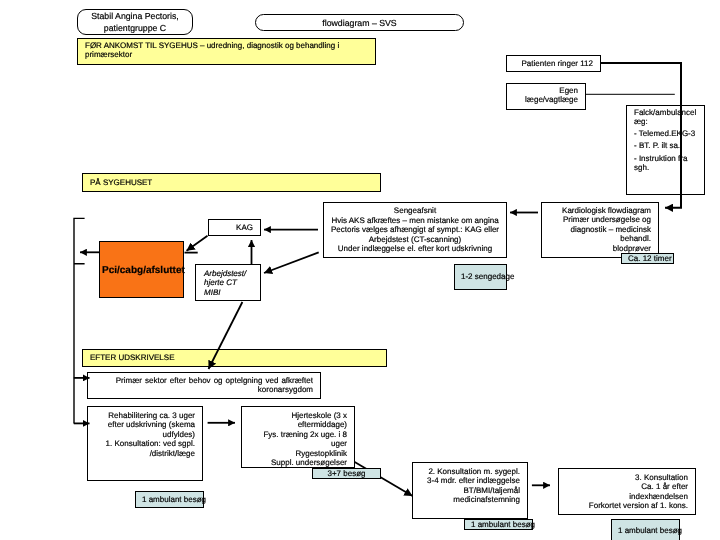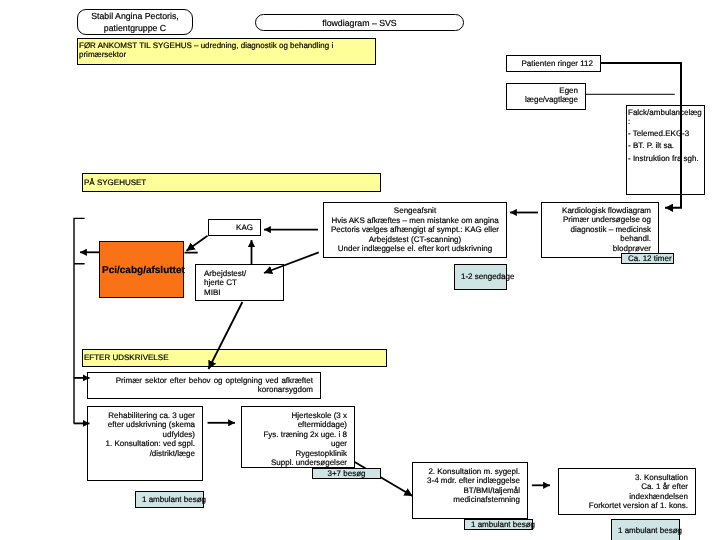--- a/index.html
+++ b/index.html
@@ -5,21 +5,21 @@
 <style>
   html,body{margin:0;padding:0;background:#fff;}
   body{width:720px;height:540px;overflow:hidden;
        font-family:"Liberation Sans",sans-serif;
        -webkit-font-smoothing:antialiased;text-rendering:geometricPrecision;
        -webkit-text-stroke:0.18px #000;}
   #canvas{position:relative;width:720px;height:540px;background:#ffffff;}
 
   .node{position:absolute;box-sizing:border-box;border:1.2px solid #000;background:#fff;
         color:#000;font-size:8px;line-height:9.6px;white-space:pre-line;}
-  .node .txt{position:absolute;left:0;width:100%;box-sizing:border-box;padding:0 1px;}
+  .node .txt{position:absolute;left:0;width:100%;box-sizing:border-box;padding:0 7px;}
   .pad2 .txt{padding:0 2px;}
   .badge .txt{padding:6px;white-space:nowrap;}
   .falcktxt{padding:1.5px 5px 0 7px;}
   .falcktxt p{margin:0 0 2.6px 0;white-space:normal;overflow-wrap:anywhere;}
   .pad3 .txt{padding:0 8px;}
   .pad4 .txt{padding:0 7px;text-align:right;}
   .big{font-size:10px;line-height:11px;}
   .f9{font-size:8.75px;line-height:12px;border-radius:9px;}
   .ws1 .txt{word-spacing:0.8px;}
   .vc .txt{top:50%;transform:translateY(-50%);}
@@ -116,21 +116,21 @@
   </div>
 
   <div class="node vc al pad4" style="left:208px;top:219px;width:53px;height:17px;">
     <div class="txt">KAG</div>
   </div>
 
   <div class="node blue vc ac pad2 big" style="left:99px;top:241px;width:85px;height:57px;">
     <div class="txt">Pci/cabg/afsluttet</div>
   </div>
 
-  <div class="node vt2 al pad3" style="left:195px;top:264px;width:89px;height:37px;">
+  <div class="node vt2 al pad3" style="left:195px;top:264px;width:66px;height:37px;font-style:italic;">
     <div class="txt">Arbejdstest/
 hjerte CT
 MIBI</div>
   </div>
 
   <div class="node vc ac pad2" style="left:323px;top:202px;width:184px;height:56px;">
     <div class="txt">Sengeafsnit
 Hvis AKS afkræftes – men mistanke om angina
 Pectoris vælges afhængigt af sympt.: KAG eller
 Arbejdstest (CT-scanning)

